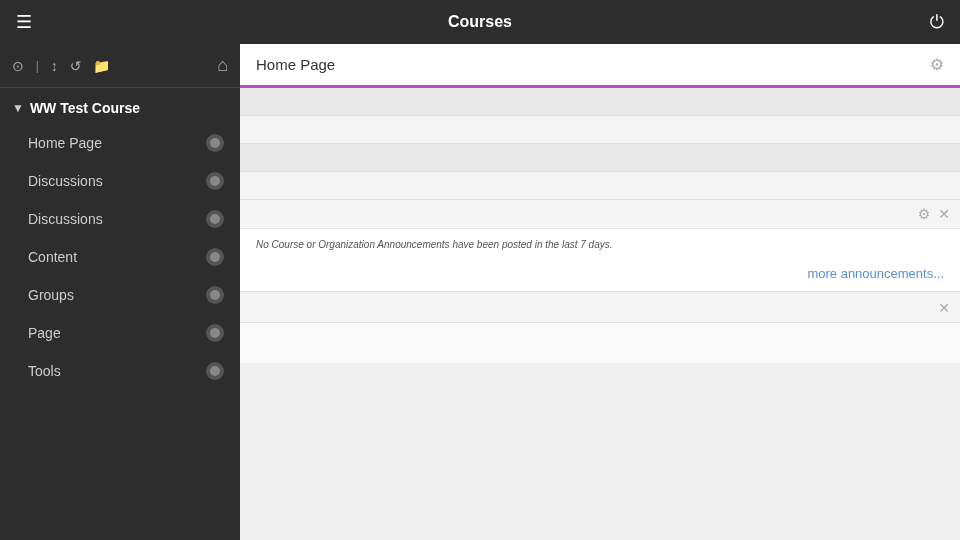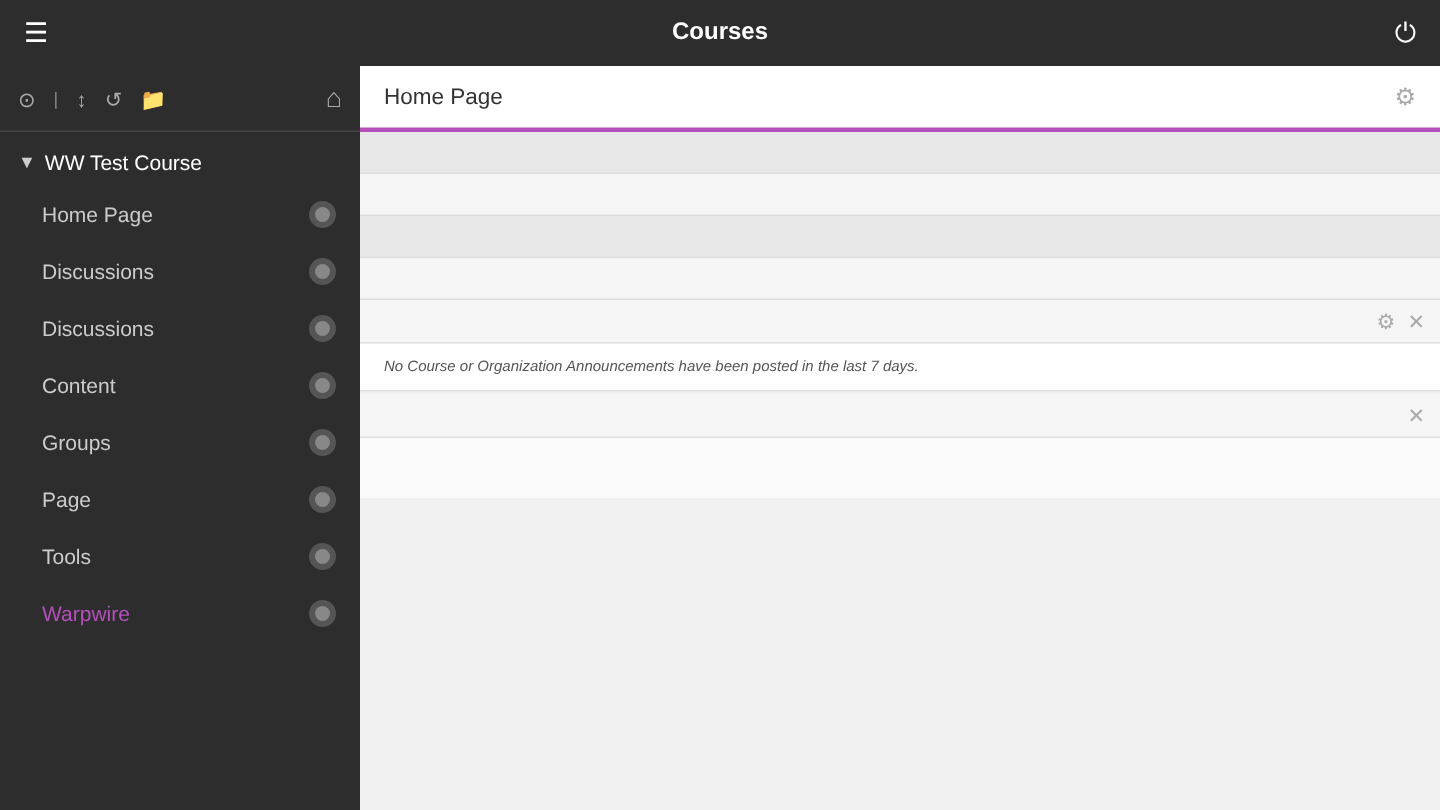--- a/index.html
+++ b/index.html
@@ -75,21 +75,21 @@
       padding: 12px 12px 8px 12px;
       cursor: pointer;
     }
     .course-arrow {
       color: #ccc;
       margin-right: 6px;
       font-size: 12px;
     }
     .course-title {
       color: #fff;
-      font-weight: normal;
+      font-weight: bold;
       font-size: 14px;
     }
     .sidebar-nav-item {
       display: flex;
       align-items: center;
       justify-content: space-between;
       padding: 10px 16px 10px 28px;
       cursor: pointer;
     }
     .sidebar-nav-label {
@@ -277,26 +277,20 @@
       <div class="nav-circle">
           <div class="nav-circle-inner"></div>
         </div>
     </div>
     <div class="sidebar-nav-item">
       <span class="sidebar-nav-label">Tools</span>
       <div class="nav-circle">
           <div class="nav-circle-inner"></div>
         </div>
     </div>
-    <div class="sidebar-nav-item">
-      <span class="sidebar-nav-label purple">Warpwire</span>
-      <div class="nav-circle">
-          <div class="nav-circle-inner"></div>
-        </div>
-    </div>
   </div>
 
   <div class="content-area">
     <div class="content-header">
       <span class="content-header-title">Home Page</span>
       <span class="gear-icon-header">⚙</span>
     </div>
     <div class="content-scroll">
 
       <div class="widget-band"></div>
@@ -305,20 +299,23 @@
       <div class="widget-band-light"></div>
 
       <div class="announcements-widget">
         <div class="announcements-header">
           <span class="widget-gear">⚙</span>
           <span class="widget-close">✕</span>
         </div>
         <div class="announcements-body">
           <span>No Course or Organization Announcements have been posted in the last 7 days.</span>
         </div>
+        <div class="announcements-footer">
+          <a class="more-link">more announcements...</a>
+        </div>
       </div>
 
       <div class="bottom-widget">
         <div class="bottom-widget-header">
           <span class="widget-close">✕</span>
         </div>
         <div class="bottom-widget-body"></div>
       </div>
     </div>
   </div>

